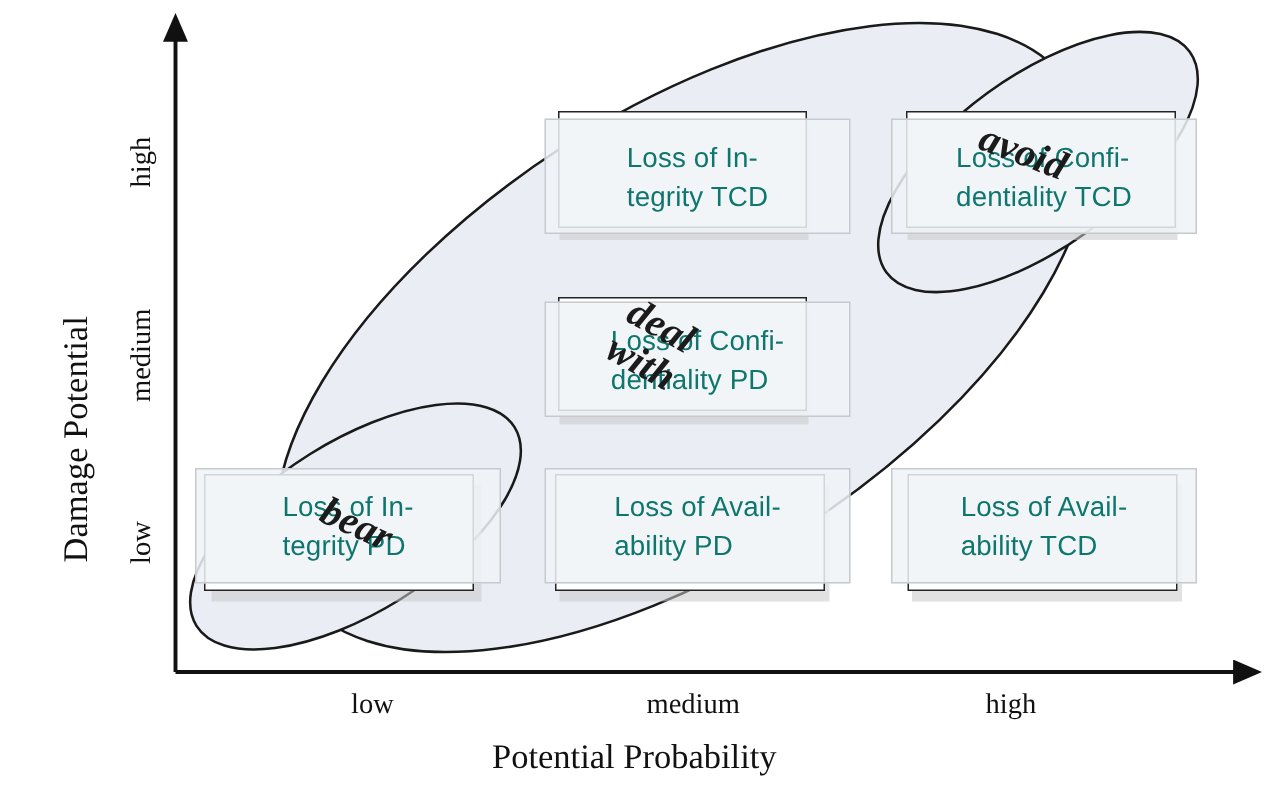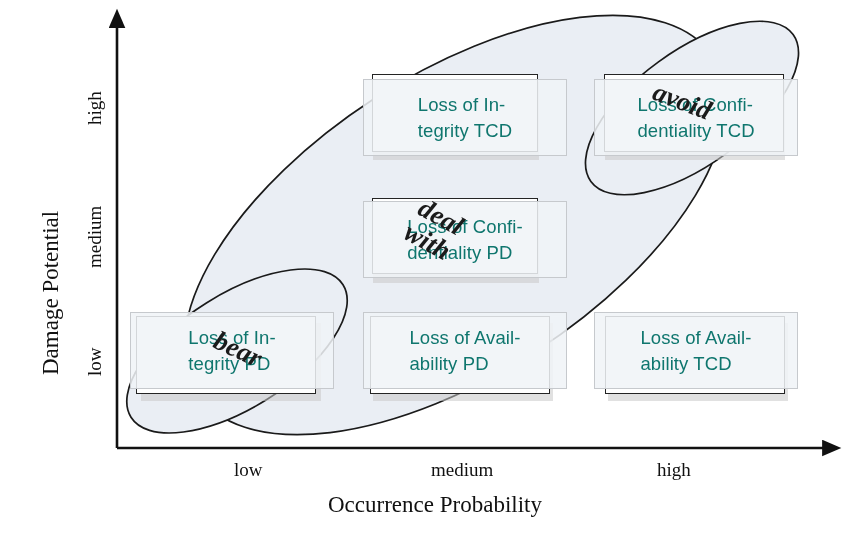--- a/index.html
+++ b/index.html
@@ -173,15 +173,15 @@
   <div class="axis-title rot90" style="left:38px;top:375px;">Damage Potential</div>
 
   <div class="tick-label rot90" style="left:84px;top:125px;">high</div>
   <div class="tick-label rot90" style="left:84px;top:268px;">medium</div>
   <div class="tick-label rot90" style="left:84px;top:376px;">low</div>
 
   <div class="tick-label" style="left:234px;top:459px;">low</div>
   <div class="tick-label" style="left:431px;top:459px;">medium</div>
   <div class="tick-label" style="left:657px;top:459px;">high</div>
 
-  <div class="axis-title" style="left:328px;top:492px;">Occurrence Probability</div>
+  <div class="axis-title" style="left:328px;top:492px;">Potential Probability</div>
 
 </div>
 
 </body></html>

